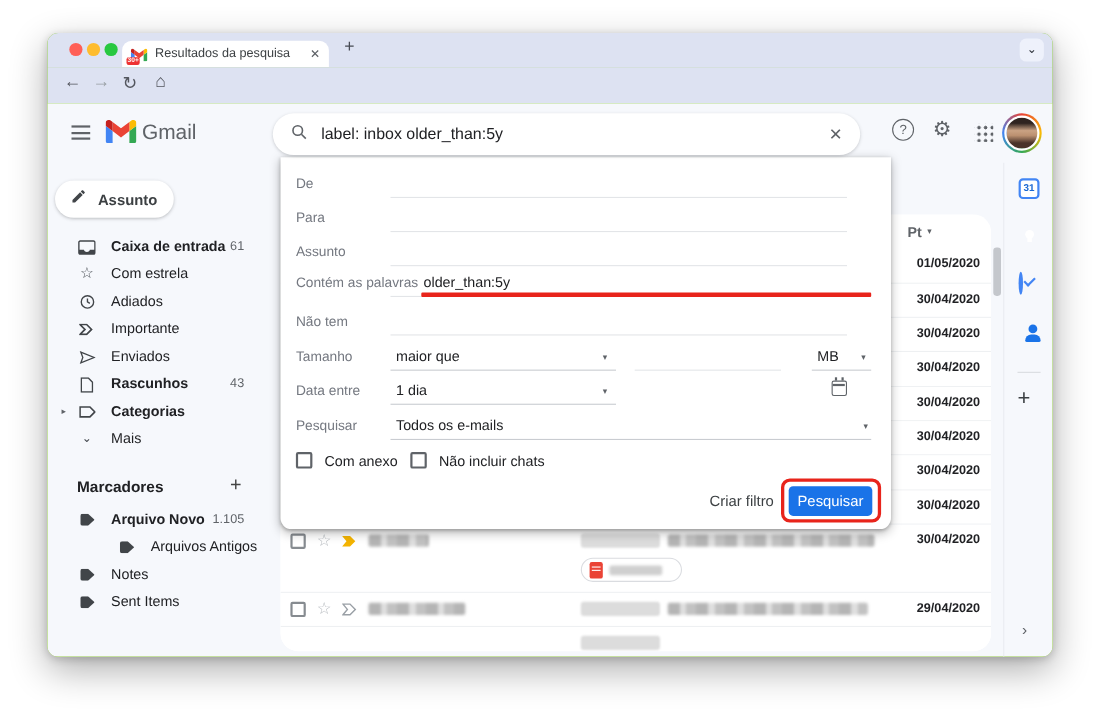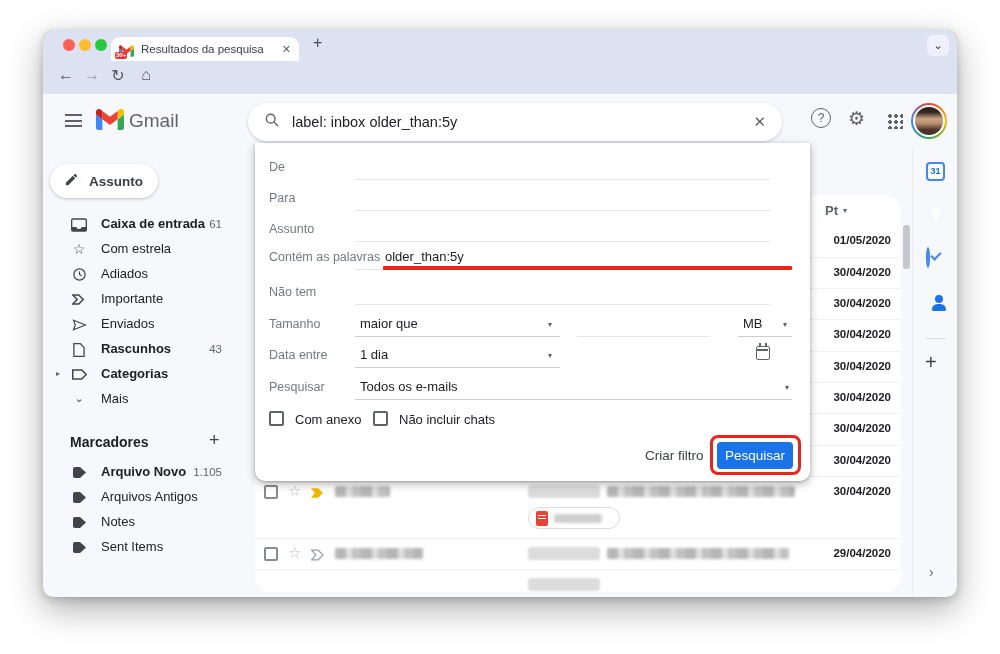--- a/index.html
+++ b/index.html
@@ -293,21 +293,21 @@
       <span class="mheader">Marcadores</span>
       <span class="mplus">+</span>
 
       <div class="sitem" style="top:365px;">
         <span class="ic"><svg class="tagic" viewBox="0 0 13 11">
               <path fill="#414549" d="M0 2a2 2 0 0 1 2-2h5l6 5.5L7 11H2a2 2 0 0 1-2-2z"></path>
             </svg></span>
         <span class="lbl b">Arquivo Novo</span>
         <span class="cnt">1.105</span>
       </div>
-      <div class="sitem" style="top:390px;">
+      <div class="sitem" style="top:390px;padding-left:36px;">
         <span class="ic"><svg class="tagic" viewBox="0 0 13 11">
               <path fill="#414549" d="M0 2a2 2 0 0 1 2-2h5l6 5.5L7 11H2a2 2 0 0 1-2-2z"></path>
             </svg></span>
         <span class="lbl">Arquivos Antigos</span>
       </div>
       <div class="sitem" style="top:415px;">
         <span class="ic"><svg class="tagic" viewBox="0 0 13 11">
               <path fill="#414549" d="M0 2a2 2 0 0 1 2-2h5l6 5.5L7 11H2a2 2 0 0 1-2-2z"></path>
             </svg></span>
         <span class="lbl">Notes</span>

